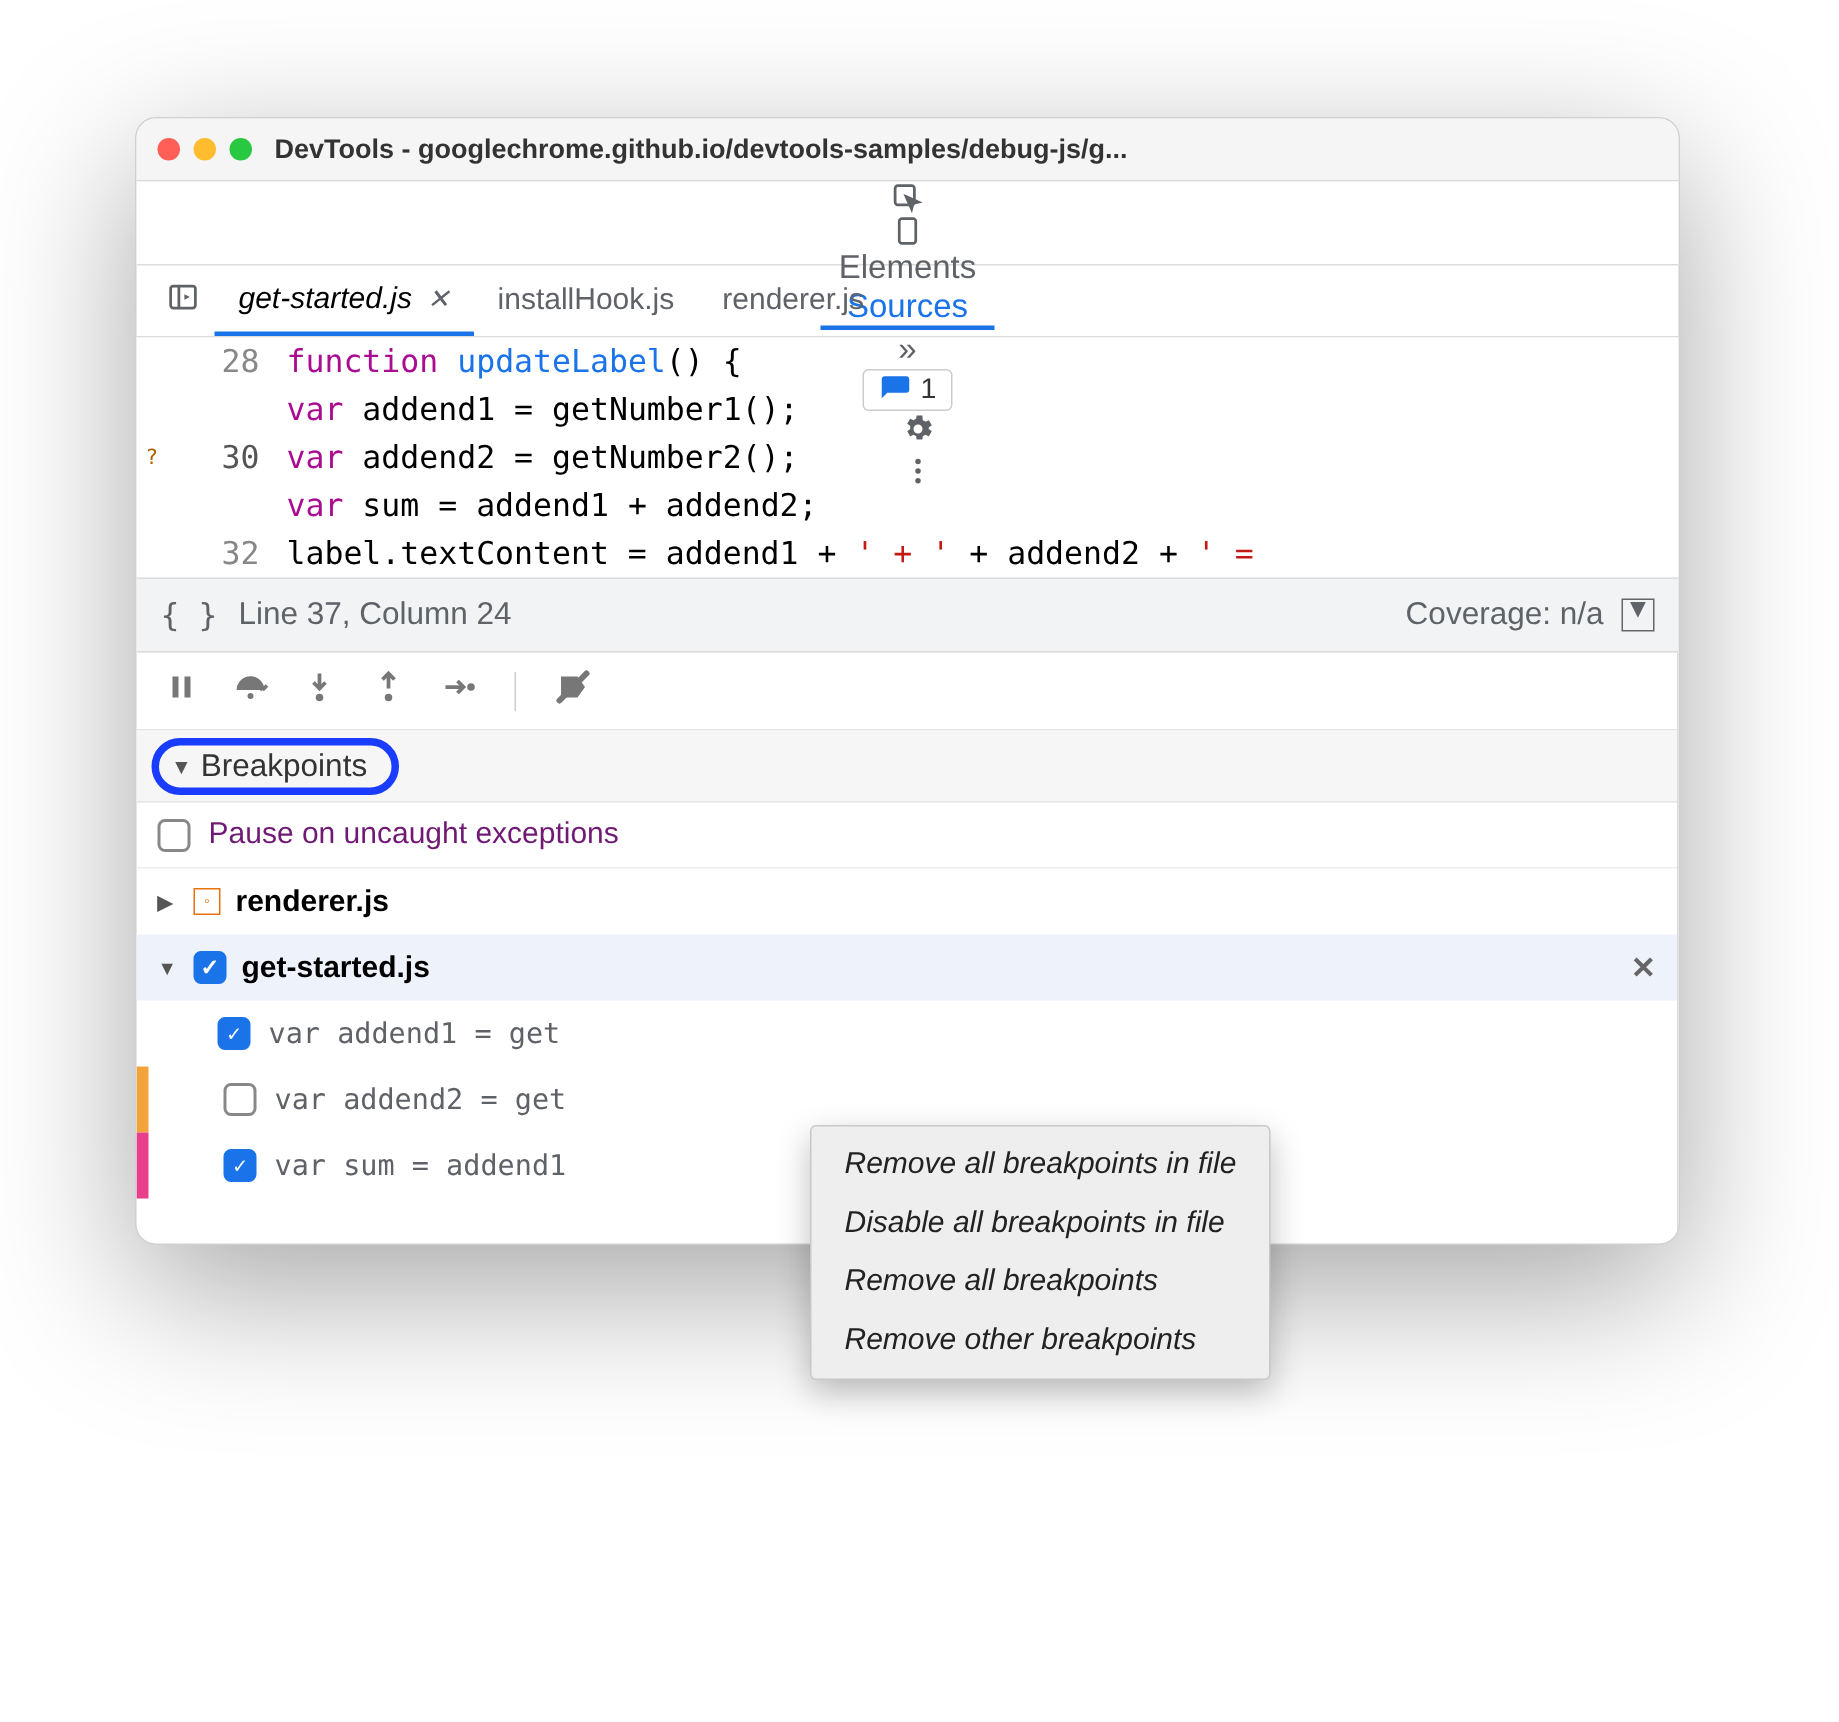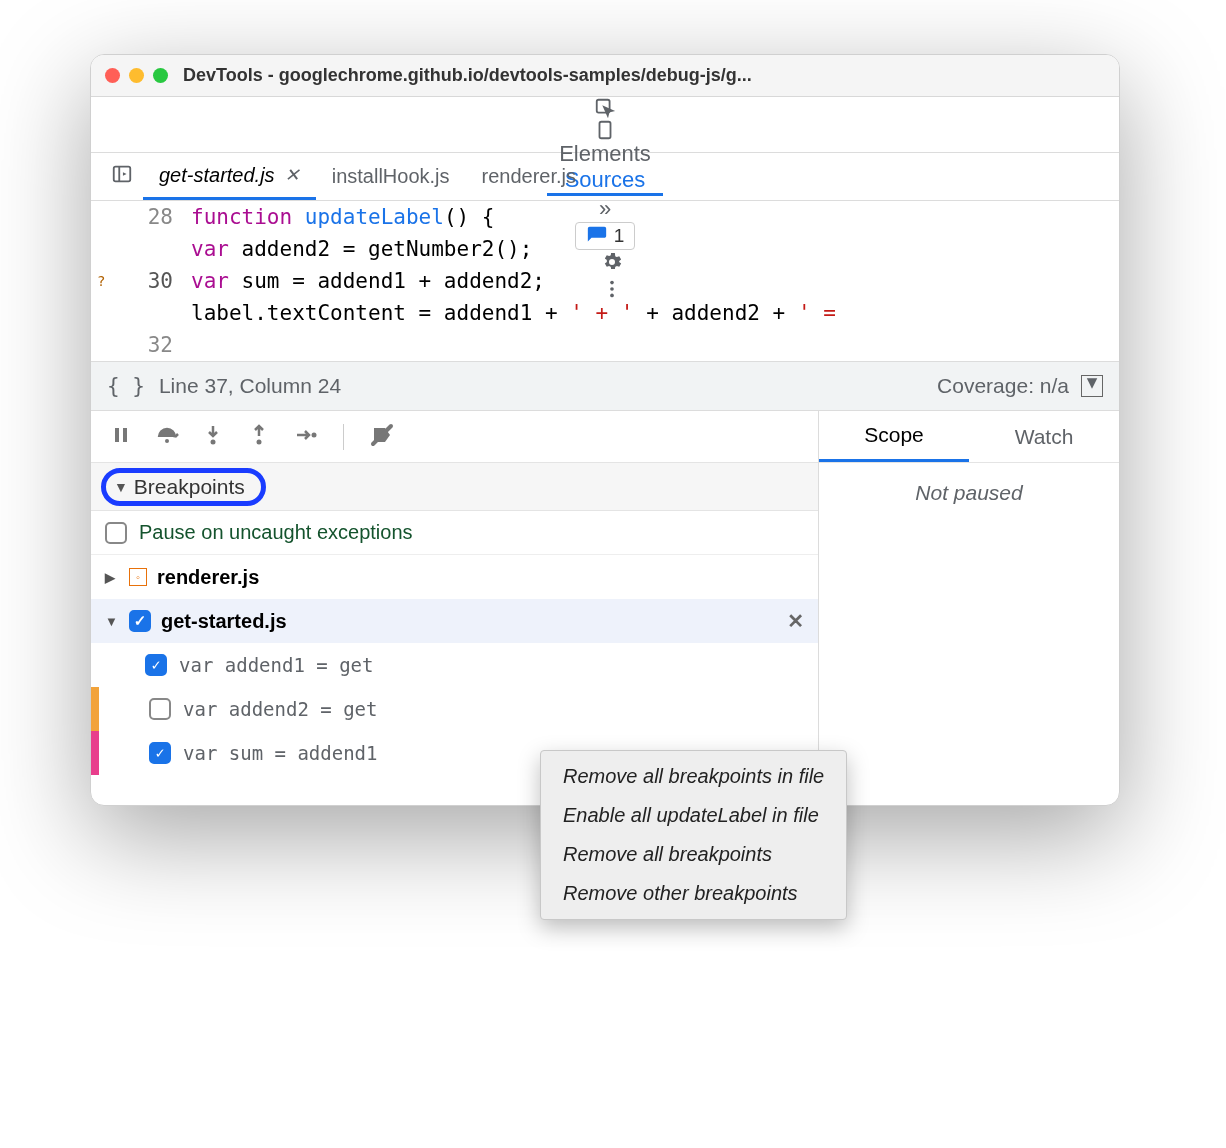--- a/index.html
+++ b/index.html
@@ -6,21 +6,21 @@
   body {
     margin: 0;
     background: #fff;
     font-family: "Helvetica Neue", Arial, sans-serif;
     width: 1226px;
     height: 1148px;
     position: relative;
   }
   .shadow-wrap {
     position: absolute;
-    top: 54px;
+    top: 78px;
     left: 90px;
     width: 1030px;
     filter: drop-shadow(0 30px 50px rgba(0,0,0,0.35));
   }
   .window {
     width: 1030px;
     background: #fff;
     border-radius: 14px;
     overflow: hidden;
     border: 1px solid #d0d0d0;
@@ -113,21 +113,21 @@
   .section-header {
     height:48px; display:flex; align-items:center; gap:8px;
     background:#f6f6f6; padding:0 10px; border-bottom:1px solid #e4e4e4;
     font-size:21px; color:#333;
   }
   .highlight-ring { border:5px solid #1a3cff; border-radius:22px; padding:2px 16px 2px 8px; display:inline-flex; align-items:center; gap:6px; }
   .tri { font-size:14px; color:#555; }
 
   .check-row {
     height:44px; display:flex; align-items:center; gap:12px;
-    padding:0 14px; font-size:20px; color:#14532d; border-bottom:1px solid #eee;
+    padding:0 14px; font-size:20px; color:#701a75; border-bottom:1px solid #eee;
   }
   .checkbox {
     width:22px; height:22px; border:2px solid #888; border-radius:5px;
     display:flex; align-items:center; justify-content:center; font-size:15px; color:#fff;
   }
   .checkbox.checked { background:#1a73e8; border-color:#1a73e8; }
   .file-group { height:44px; display:flex; align-items:center; gap:10px; padding:0 14px; font-size:20px; font-weight:600; }
   .file-group .expander { font-size:13px; color:#555; width:14px; }
   .js-icon { width:18px; height:18px; border:1.5px solid #e8710a; color:#e8710a; font-size:11px; display:flex; align-items:center; justify-content:center; }
   .file-group.active { background:#eef2fb; }
@@ -223,20 +223,21 @@
   <div class="editor">
     <div class="gutter">
       <div class="gline">28</div>
       <div class="gline bp" style="--bpc:#4285f4;"><span>29</span></div>
       <div class="gline bp" style="--bpc:#fcd49b;color:#555"><span class="bp-txt" style="color:#b06000">?</span><span>30</span></div>
       <div class="gline bp" style="--bpc:#e83e8c;"><span class="bp-txt">··</span><span>31</span></div>
       <div class="gline">32</div>
     </div>
     <div class="code">
       <div class="cline"><span class="kw">function</span><span> </span><span class="fn">updateLabel</span><span>() {</span></div>
+      <div class="cline"><span>  </span><span class="kw">var</span><span> addend1 = getNumber1();</span></div>
       <div class="cline"><span>  </span><span class="kw">var</span><span> addend2 = getNumber2();</span></div>
       <div class="cline"><span>  </span><span class="kw">var</span><span> sum = addend1 + addend2;</span></div>
       <div class="cline"><span>  </span><span>label.textContent = addend1 + </span><span class="str">' + '</span><span> + addend2 + </span><span class="str">' =</span></div>
     </div>
   </div>
 
   <div class="statusbar">
     <span class="braces">{ }</span>
     <span>Line 37, Column 24</span>
     <span class="cov">Coverage: n/a</span>
@@ -313,30 +314,23 @@
       </div>
       <div class="bp-line pink" style="padding-left:0;">
         <span class="mark"></span>
         <span style="width:26px"></span>
         <span class="checkbox checked">✓</span>
         <span>var sum = addend1</span>
       </div>
       <div style="height:30px"></div>
     </div>
 
-    <div class="rightpane">
-      <div class="rtabs">
-        <div class="rtab active">Scope</div>
-        <div class="rtab">Watch</div>
-      </div>
-      <div class="notpaused">Not paused</div>
-    </div>
   </div>
 
 </div>
 </div>
 
 <div class="ctxmenu">
   <div>Remove all breakpoints in file</div>
-  <div>Enable all updateLabel in file</div>
+  <div>Disable all breakpoints in file</div>
   <div>Remove all breakpoints</div>
   <div>Remove other breakpoints</div>
 </div>
 
 </body></html>

